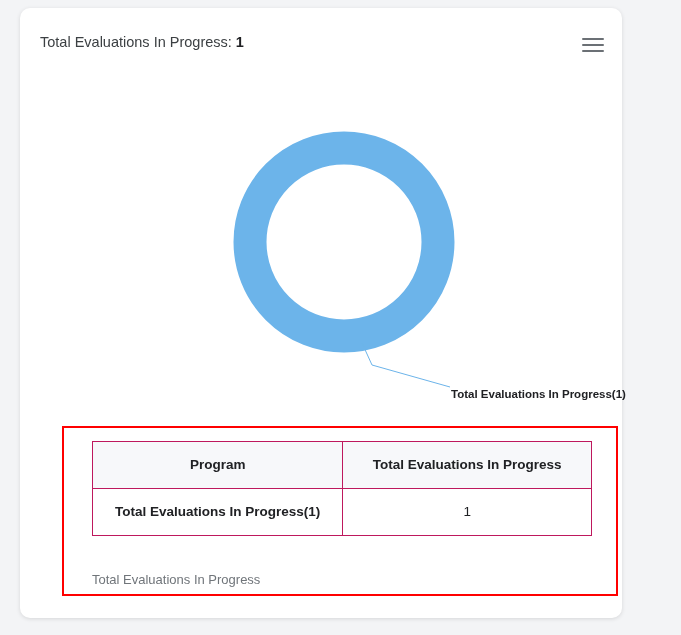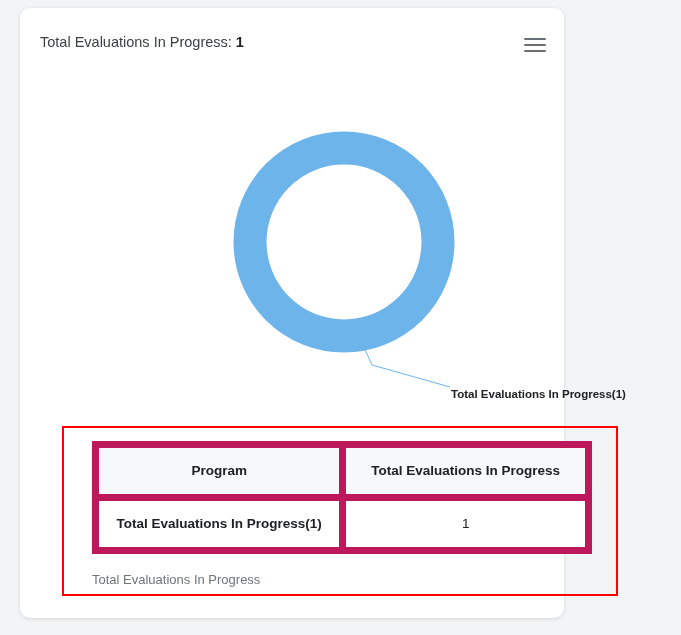--- a/index.html
+++ b/index.html
@@ -12,21 +12,21 @@
     position: relative;
     width: 681px;
     height: 635px;
     overflow: hidden;
     background: #f3f4f6;
   }
   .card {
     position: absolute;
     left: 20px;
     top: 8px;
-    width: 544px;
+    width: 602px;
     height: 610px;
     background: #ffffff;
     border-radius: 10px;
     box-shadow: 0 1px 4px rgba(0,0,0,0.12);
     box-sizing: border-box;
   }
   .card-title {
     position: absolute;
     left: 20px;
     top: 26px;
@@ -99,21 +99,21 @@
   }
   .table {
     position: absolute;
     left: 28px;
     top: 13px;
     width: 500px;
     border-collapse: collapse;
     background: #fff;
   }
   .table th, .table td {
-    border: 7px solid #be185d;
+    border: 1px solid #be185d;
     text-align: center;
     vertical-align: middle;
   }
   .table thead th {
     background: #f7f8fa;
     font-size: 13.5px;
     font-weight: bold;
     color: #202124;
     padding: 14px 8px;
     line-height: 1.35;

